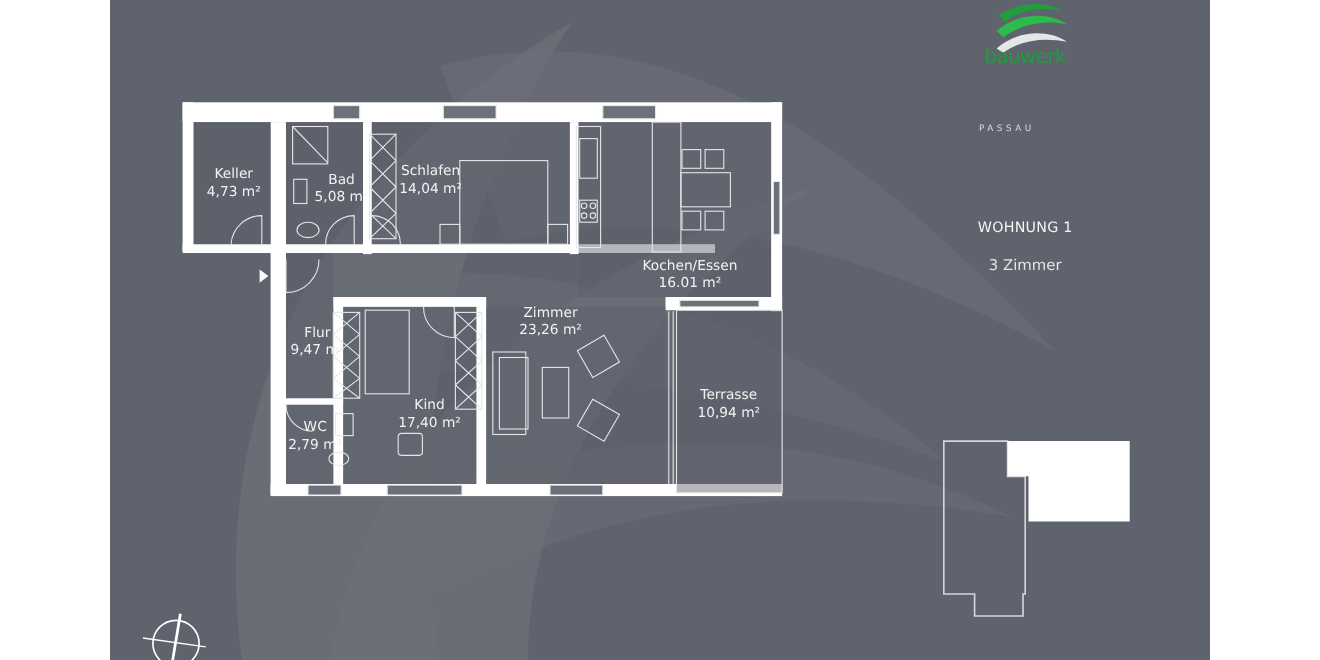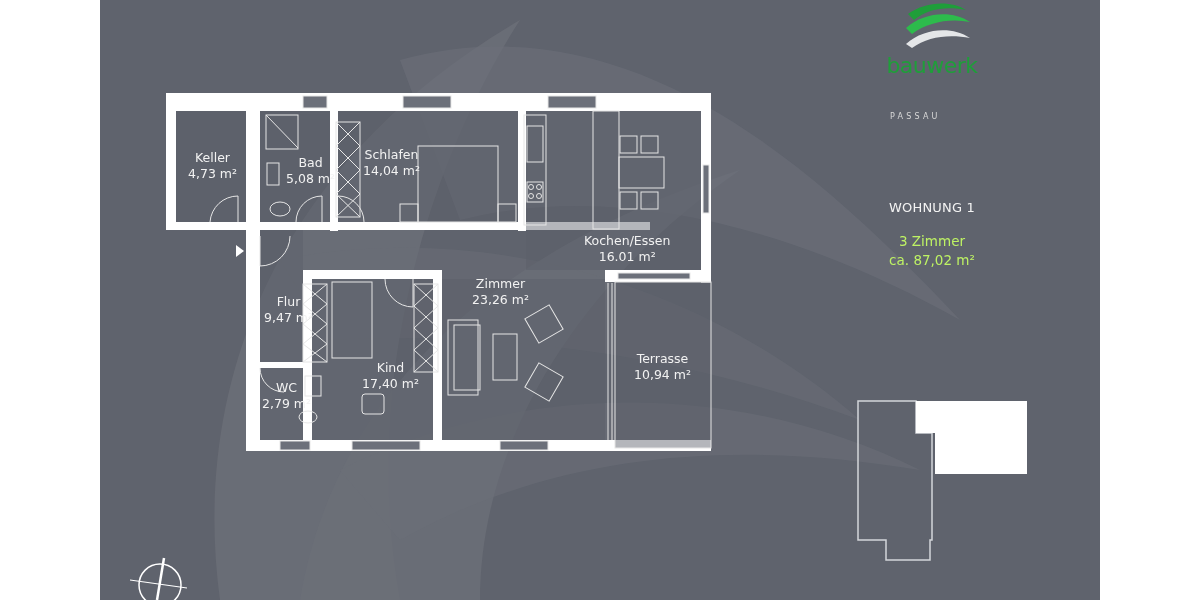--- a/index.html
+++ b/index.html
@@ -2,22 +2,22 @@
 <html><head>
 <meta charset="utf-8">
 <style>
   html,body{margin:0;padding:0;}
   body{width:1200px;height:600px;background:#ffffff;position:relative;overflow:hidden;font-family:"DejaVu Sans","Liberation Sans",sans-serif;}
   .panel{position:absolute;left:100px;top:0;width:1000px;height:600px;background:#5f636d;overflow:hidden;}
   .panel svg.bg{position:absolute;left:0;top:0;}
   .abs{position:absolute;}
   .room-label{position:absolute;color:#f2f2f2;font-size:12.5px;line-height:16px;white-space:nowrap;text-align:center;}
   .title{position:absolute;left:747px;top:200px;width:170px;text-align:center;color:#f3f3f3;font-weight:normal;font-size:13px;letter-spacing:0.2px;}
-  .info{position:absolute;left:727px;top:232px;width:210px;text-align:center;color:#bef264;font-size:13.5px;line-height:19px;}
-  .logo-text{position:absolute;left:775px;top:54px;width:114px;text-align:center;color:#1f9e3a;font-size:22px;line-height:24px;letter-spacing:-0.5px;}
+  .info{position:absolute;left:727px;top:232px;width:210px;text-align:center;color:#e5e5e5;font-size:13.5px;line-height:19px;}
+  .logo-text{position:absolute;left:775px;top:40px;width:114px;text-align:center;color:#1f9e3a;font-size:18px;line-height:24px;letter-spacing:-0.5px;}
   .logo-sub{position:absolute;left:790px;top:72px;width:84px;text-align:left;color:#d8d8d8;font-size:8px;letter-spacing:3.2px;margin-top:40px;}
 </style>
 </head>
 <body>
 
 <div class="panel">
 
   <svg class="bg" width="1000" height="600">
     <path d="M120,600 C90,380 180,160 420,20 C330,160 260,380 300,600 Z" fill="#6a6e77" opacity="0.9"></path>
     <path d="M200,600 C230,420 360,260 640,170 C480,280 380,440 380,600 Z" fill="#6b6f78" opacity="0.8"></path>
@@ -171,21 +171,20 @@
       <div>2,79 m²</div>
   </div>
   <div class="room-label" style="left:534px;top:351px;text-align:center">
     <div>Terrasse</div>
       <div>10,94 m²</div>
   </div>
 
   <div class="title">WOHNUNG 1</div>
   <div class="info">
     <div>3 Zimmer</div>
-    <div>ca. 87,02 m²</div>
   </div>
 
   <svg class="abs" style="left:750px;top:395px" width="185" height="180">
     <path d="M8,6 L66,6 L66,38 L82,38 L82,145 L80,145 L80,165 L36,165 L36,145 L8,145 Z" fill="none" stroke="#d4d6da" stroke-width="1.5"></path>
     <path d="M66,6 L177,6 L177,79 L85,79 L85,38 L66,38 Z" fill="#ffffff"></path>
   </svg>
 
   <svg class="abs" style="left:25px;top:555px" width="70" height="45">
     <circle cx="35" cy="30" r="21" fill="none" stroke="#ffffff" stroke-width="1.5"></circle>
     <line x1="39" y1="3" x2="32" y2="45" stroke="#ffffff" stroke-width="2.5"></line>

